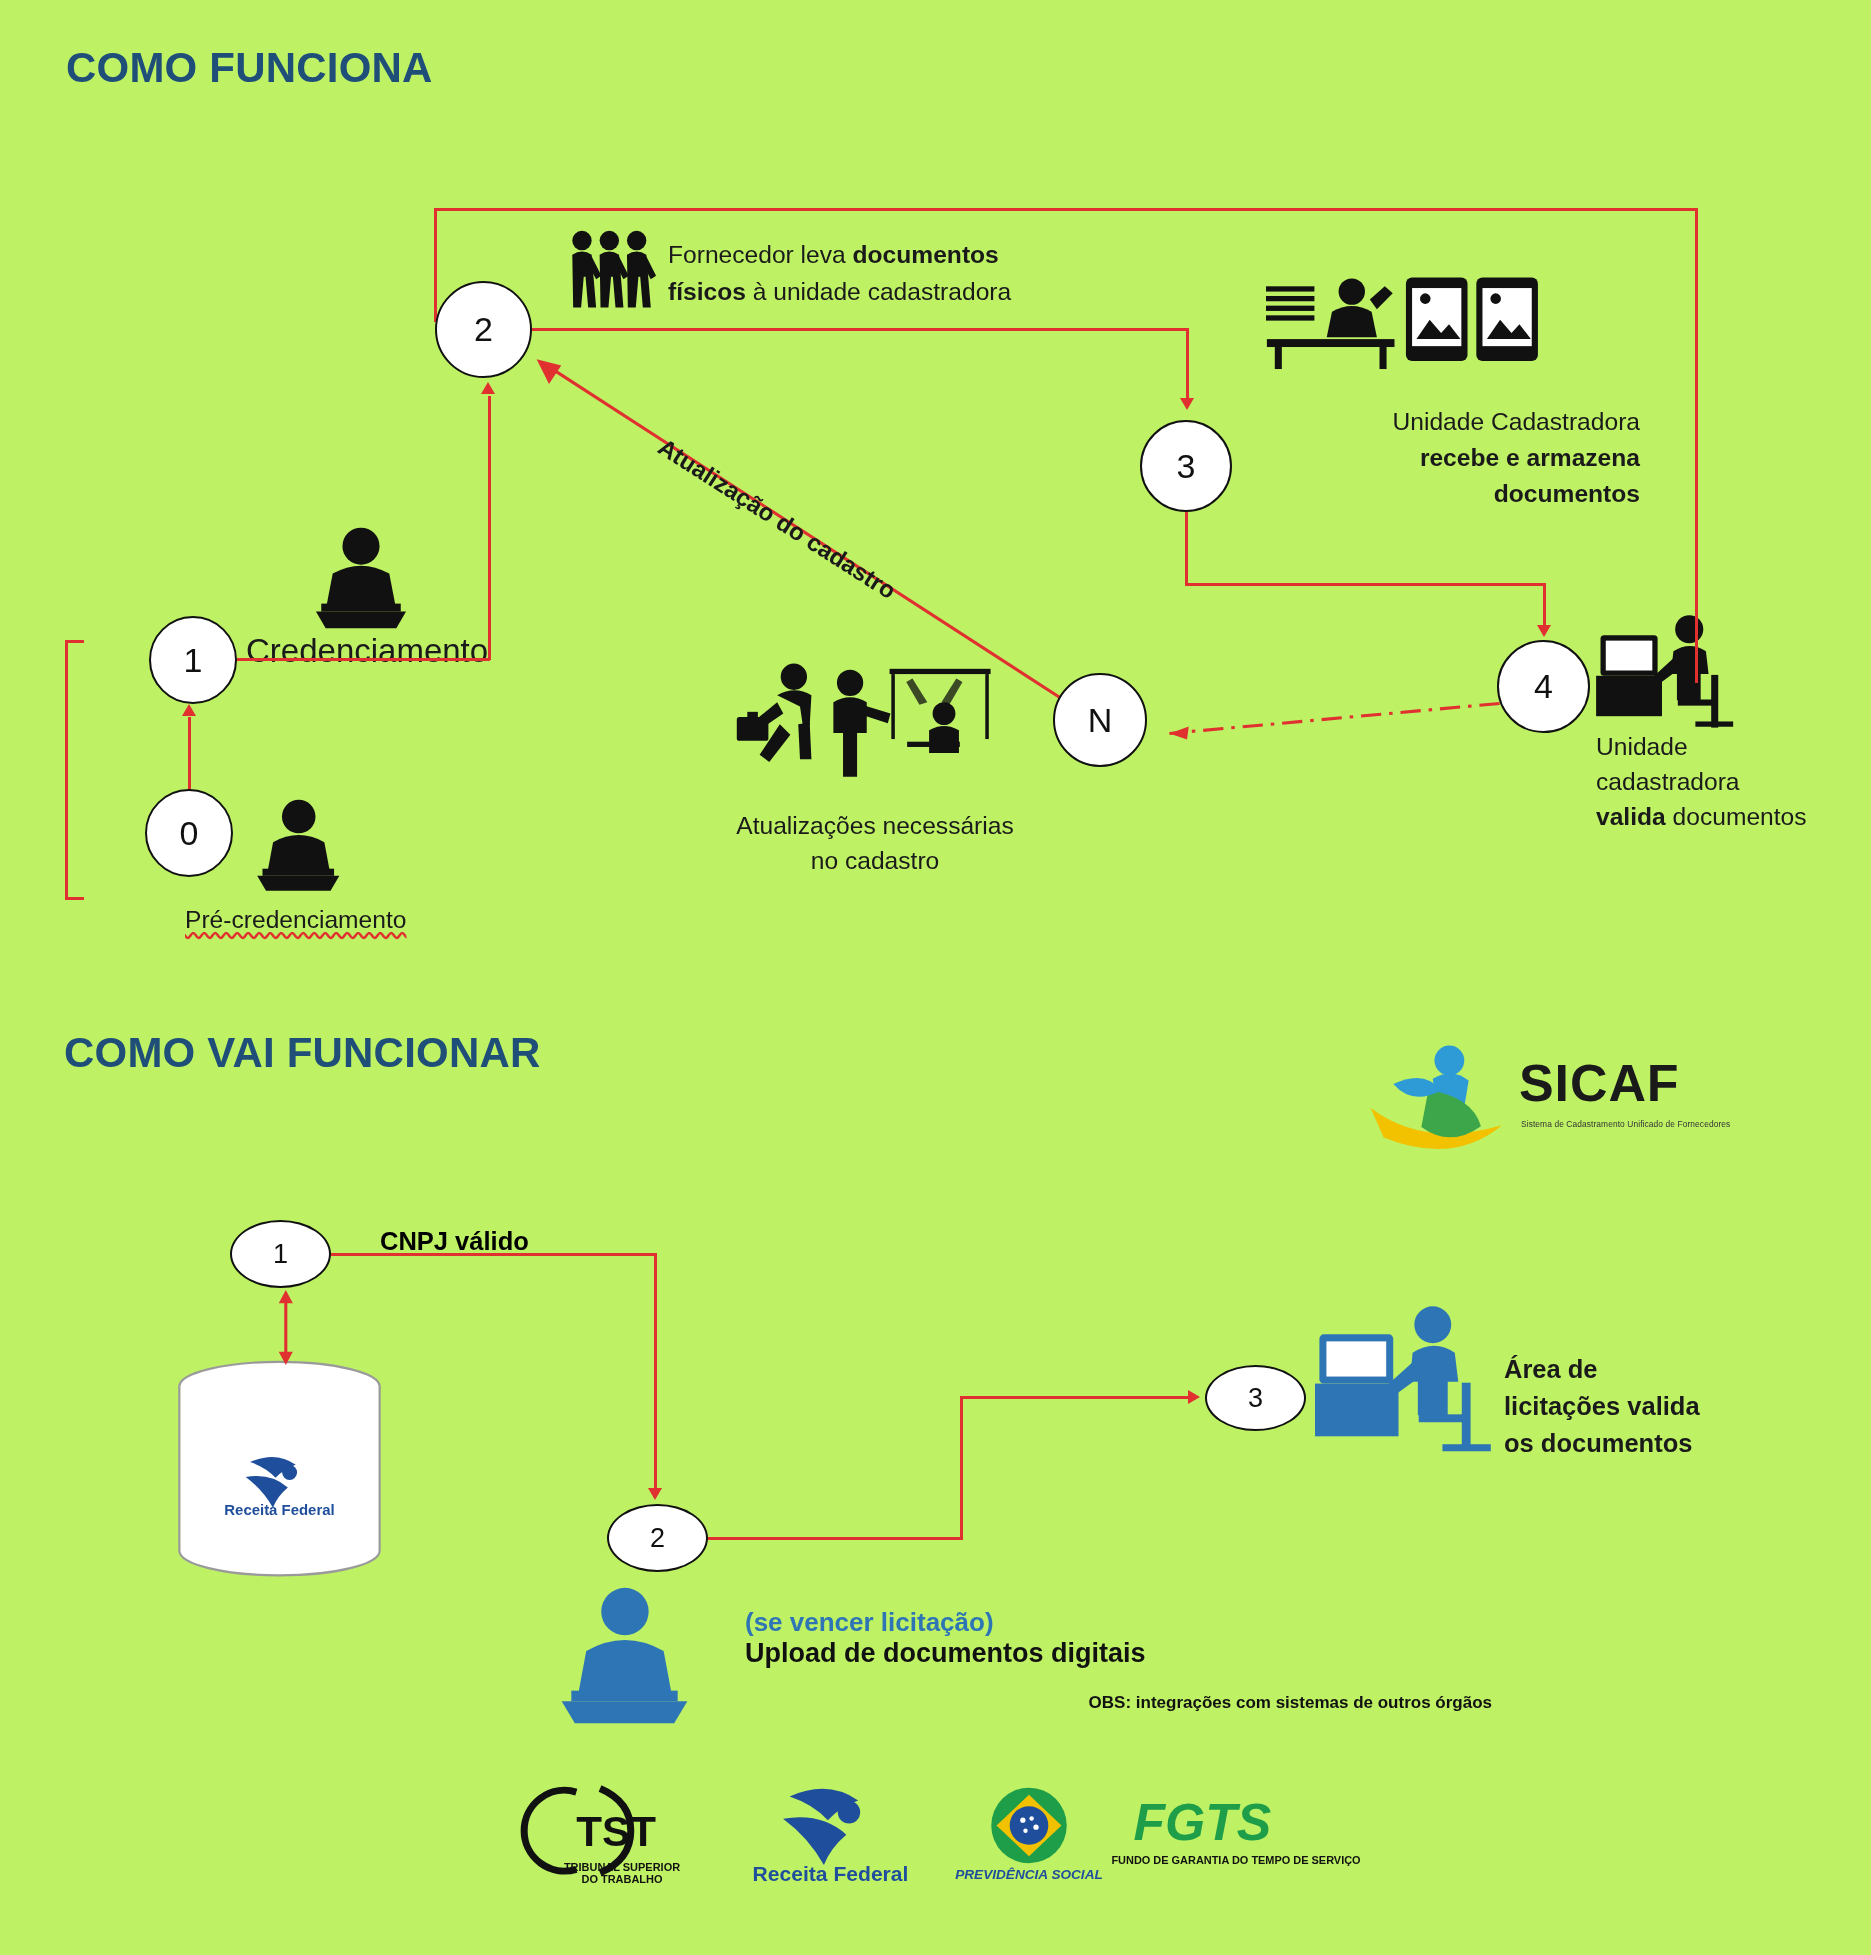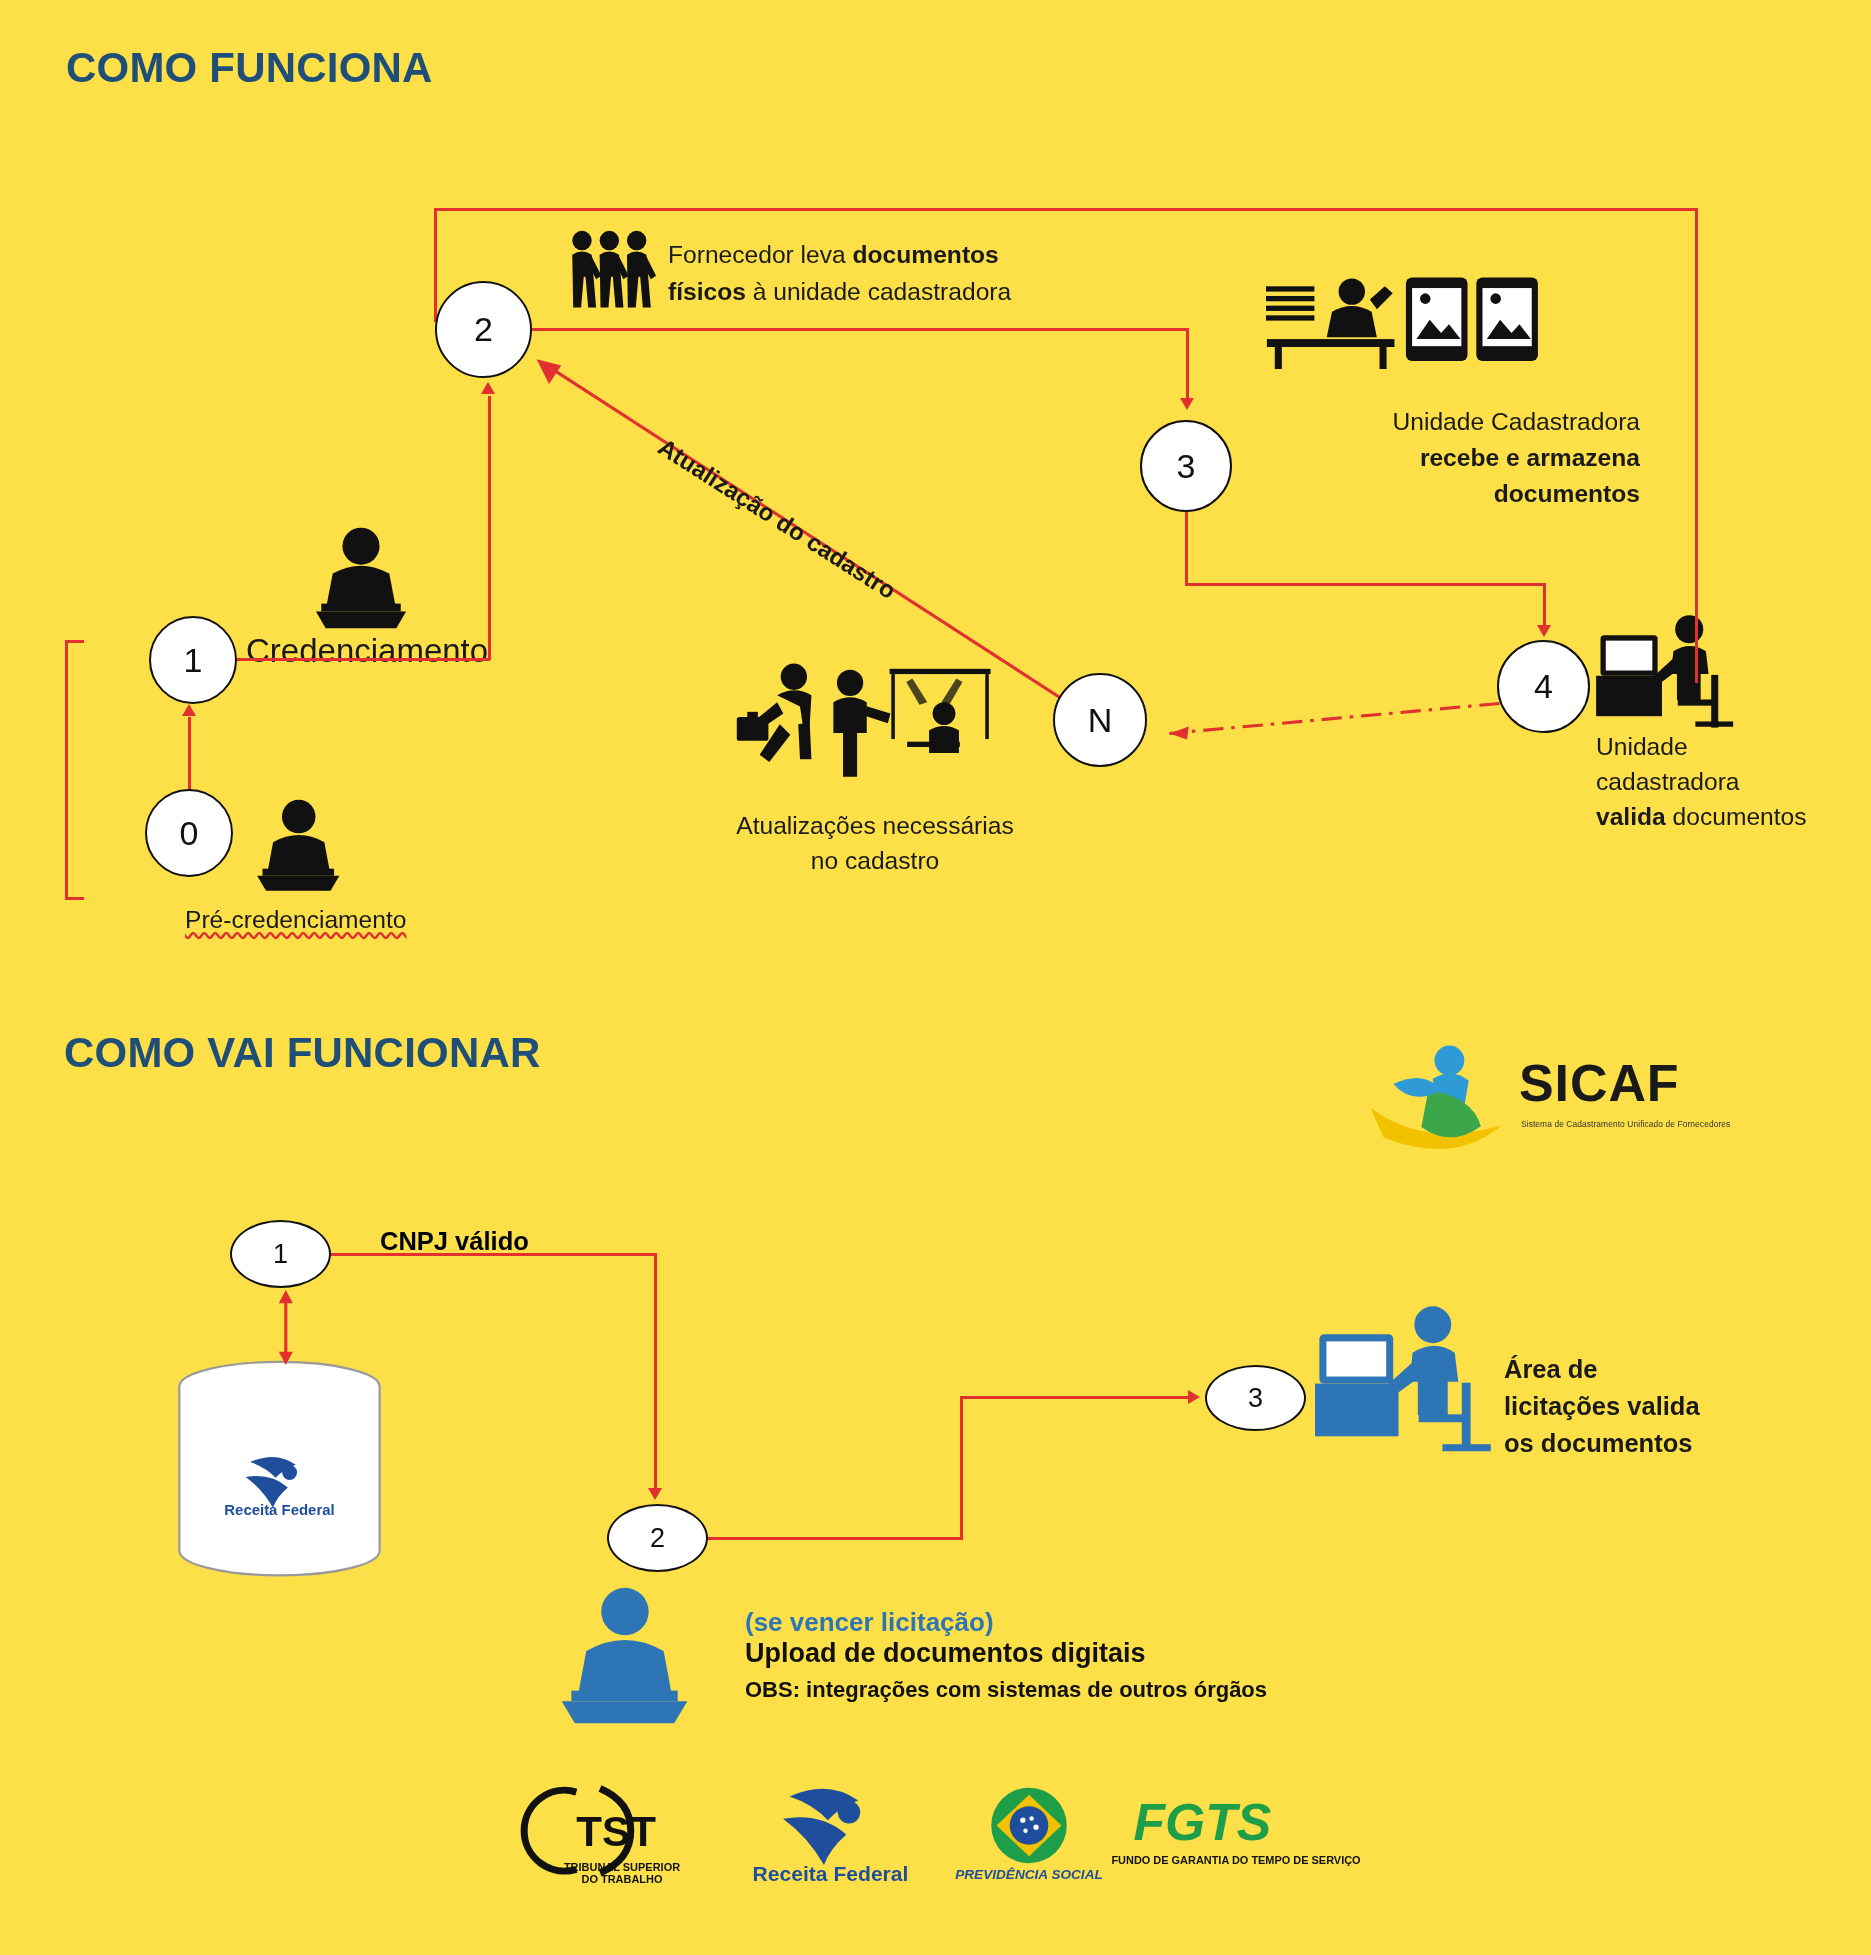--- a/index.html
+++ b/index.html
@@ -5,21 +5,21 @@
   * { box-sizing: border-box; }
   html, body {
     margin: 0; padding: 0;
     background: #ffffff;
     font-family: "Liberation Sans", sans-serif;
   }
   #page {
     position: relative;
     width: 1871px;
     height: 1955px;
-    background: #fde047;
+    background: #bef264;
     overflow: hidden;
   }
 
   
   .abs { position: absolute; }
   .txt { color: #1a1a1a; line-height: 1.18; }
   .bold { font-weight: bold; }
 
   .section-title {
     color: #1F4E79;
@@ -423,21 +423,21 @@
         <path d="M78 150 q88 -50 176 0 l18 96 -212 0 z"></path>
         <rect x="44" y="240" width="242" height="24"></rect>
         <path d="M22 264 l286 0 -30 50 -226 0 z"></path>
       </g>
     </svg>
   </div>
 
   <div class="abs" style="left:745px; top:1600px; width:747px;">
     <div class="bold blue-text" style="font-size:26px; margin-top:7px;">(se vencer licitação)</div>
     <div class="bold" style="font-size:27px; color:#111111;">Upload de documentos digitais</div>
-    <div class="bold" style="font-size:22px; margin-top:8px; color:#111111;">OBS: integrações com sistemas de outros órgãos</div>
+    <div class="bold" style="font-size:17px; margin-top:24px; color:#111111;text-align:right;">OBS: integrações com sistemas de outros órgãos</div>
   </div>
 
   <div class="abs" style="left:534px; top:1785px;">
     <svg width="176" height="101" viewBox="0 0 400 230">
       <path d="M96 16 A92 92 0 1 0 96 192" fill="none" stroke="#111111" stroke-width="16"></path>
       <path d="M150 8 q70 30 70 96 0 66 -70 96" fill="none" stroke="#111111" stroke-width="16"></path>
       <g fill="#111111" font-family="Liberation Sans, sans-serif" font-weight="bold" font-size="96">
         <text x="96" y="140">TST</text>
       </g>
       <text x="200" y="196" font-family="Liberation Sans, sans-serif" font-size="25" font-weight="bold" fill="#111111" text-anchor="middle">TRIBUNAL SUPERIOR</text>

